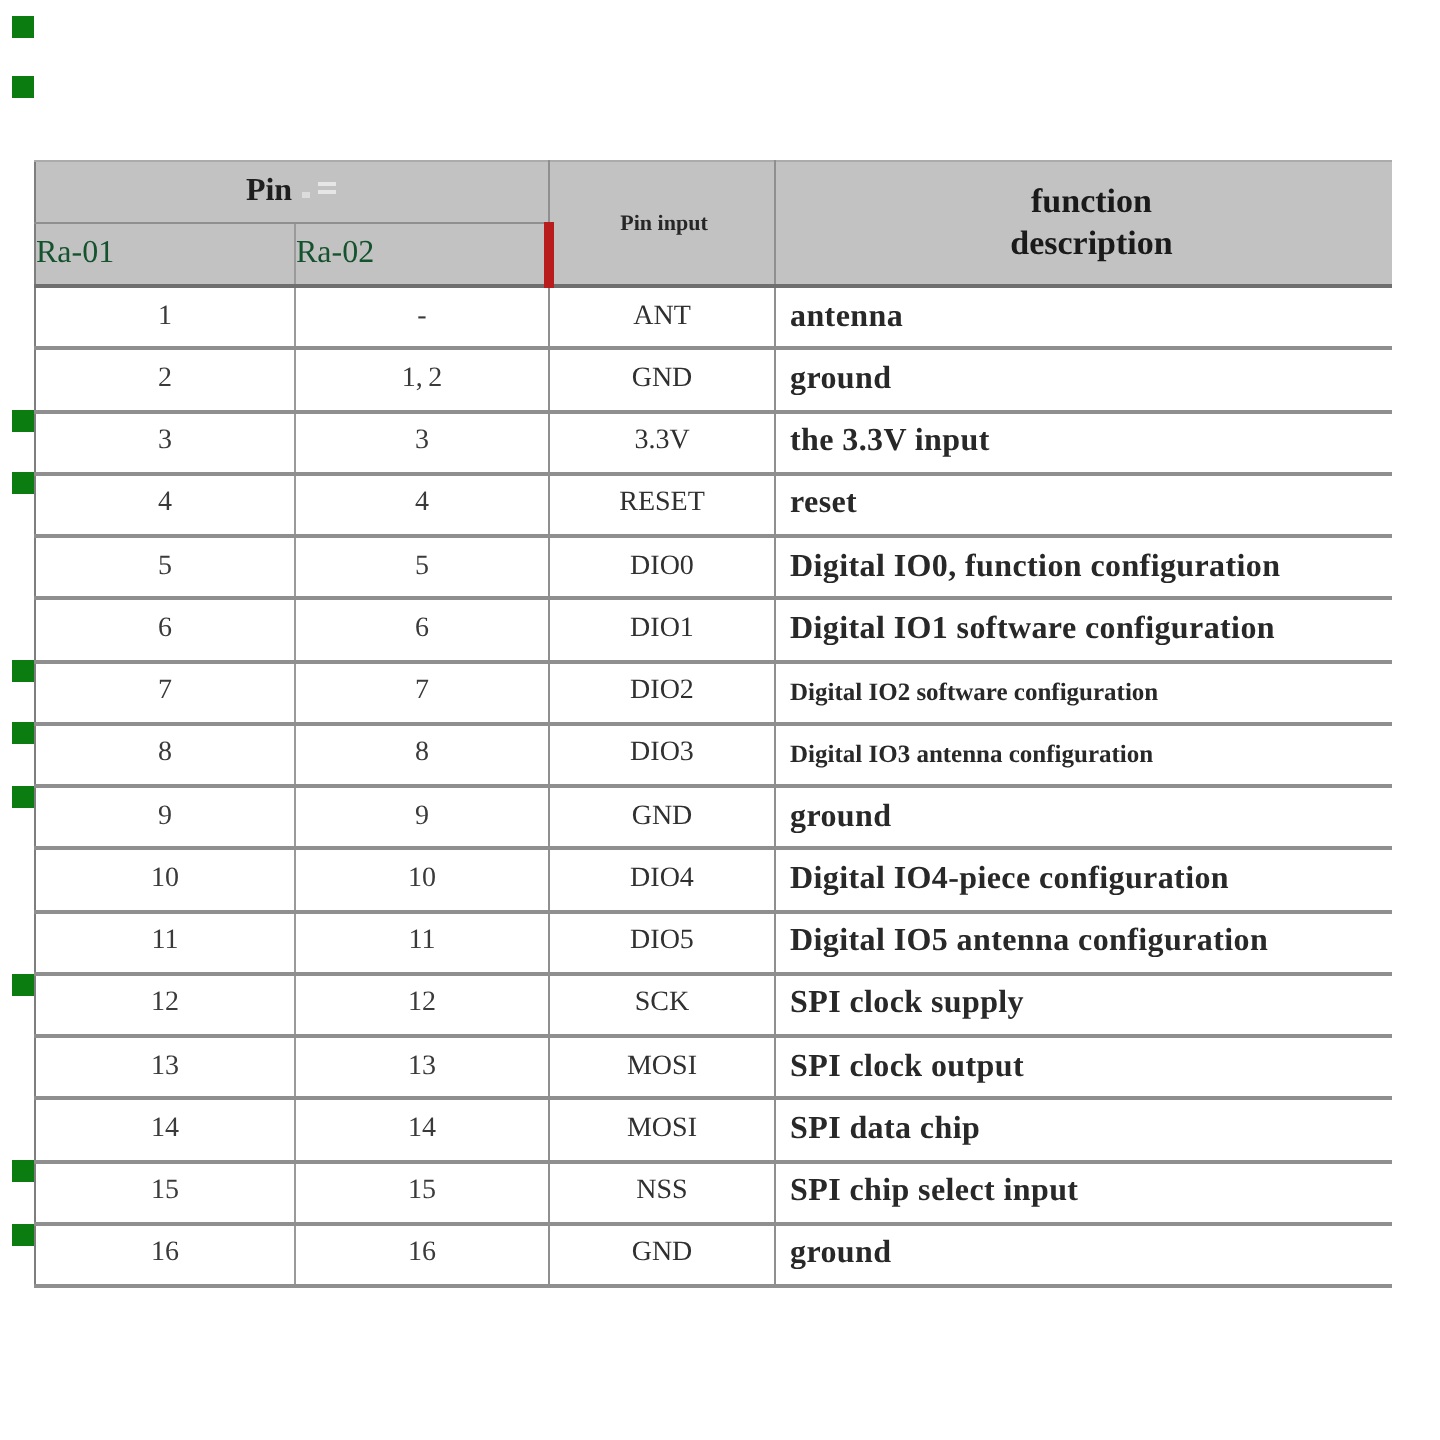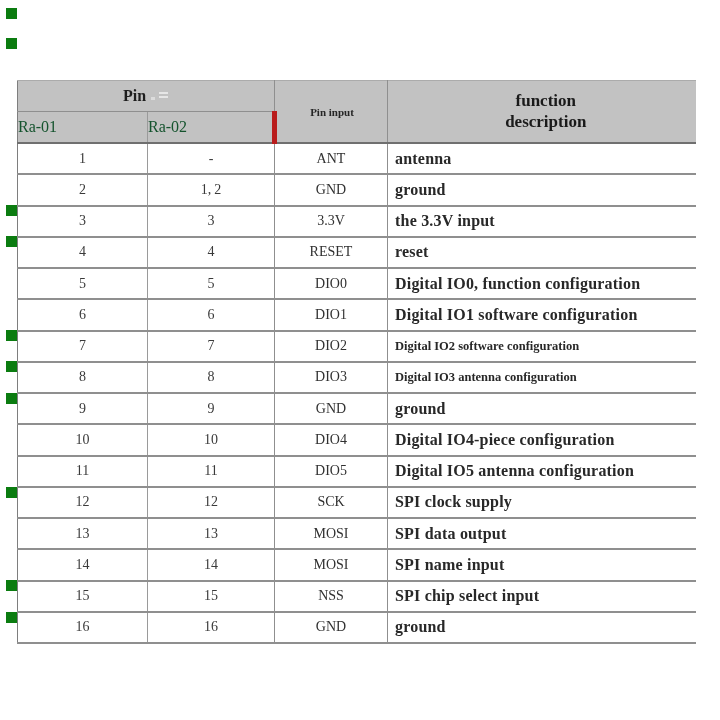--- a/index.html
+++ b/index.html
@@ -150,27 +150,27 @@
         <tr>
           <td class="c1"><span>12</span></td>
           <td class="c2"><span>12</span></td>
           <td class="c3"><span>SCK</span></td>
           <td class="c4"><span>SPI clock supply</span></td>
         </tr>
         <tr>
           <td class="c1"><span>13</span></td>
           <td class="c2"><span>13</span></td>
           <td class="c3"><span>MOSI</span></td>
-          <td class="c4"><span>SPI data output</span></td>
+          <td class="c4"><span>SPI clock output</span></td>
         </tr>
         <tr>
           <td class="c1"><span>14</span></td>
           <td class="c2"><span>14</span></td>
           <td class="c3"><span>MOSI</span></td>
-          <td class="c4"><span>SPI name input</span></td>
+          <td class="c4"><span>SPI data chip</span></td>
         </tr>
         <tr>
           <td class="c1"><span>15</span></td>
           <td class="c2"><span>15</span></td>
           <td class="c3"><span>NSS</span></td>
           <td class="c4"><span>SPI chip select input</span></td>
         </tr>
         <tr>
           <td class="c1"><span>16</span></td>
           <td class="c2"><span>16</span></td>

